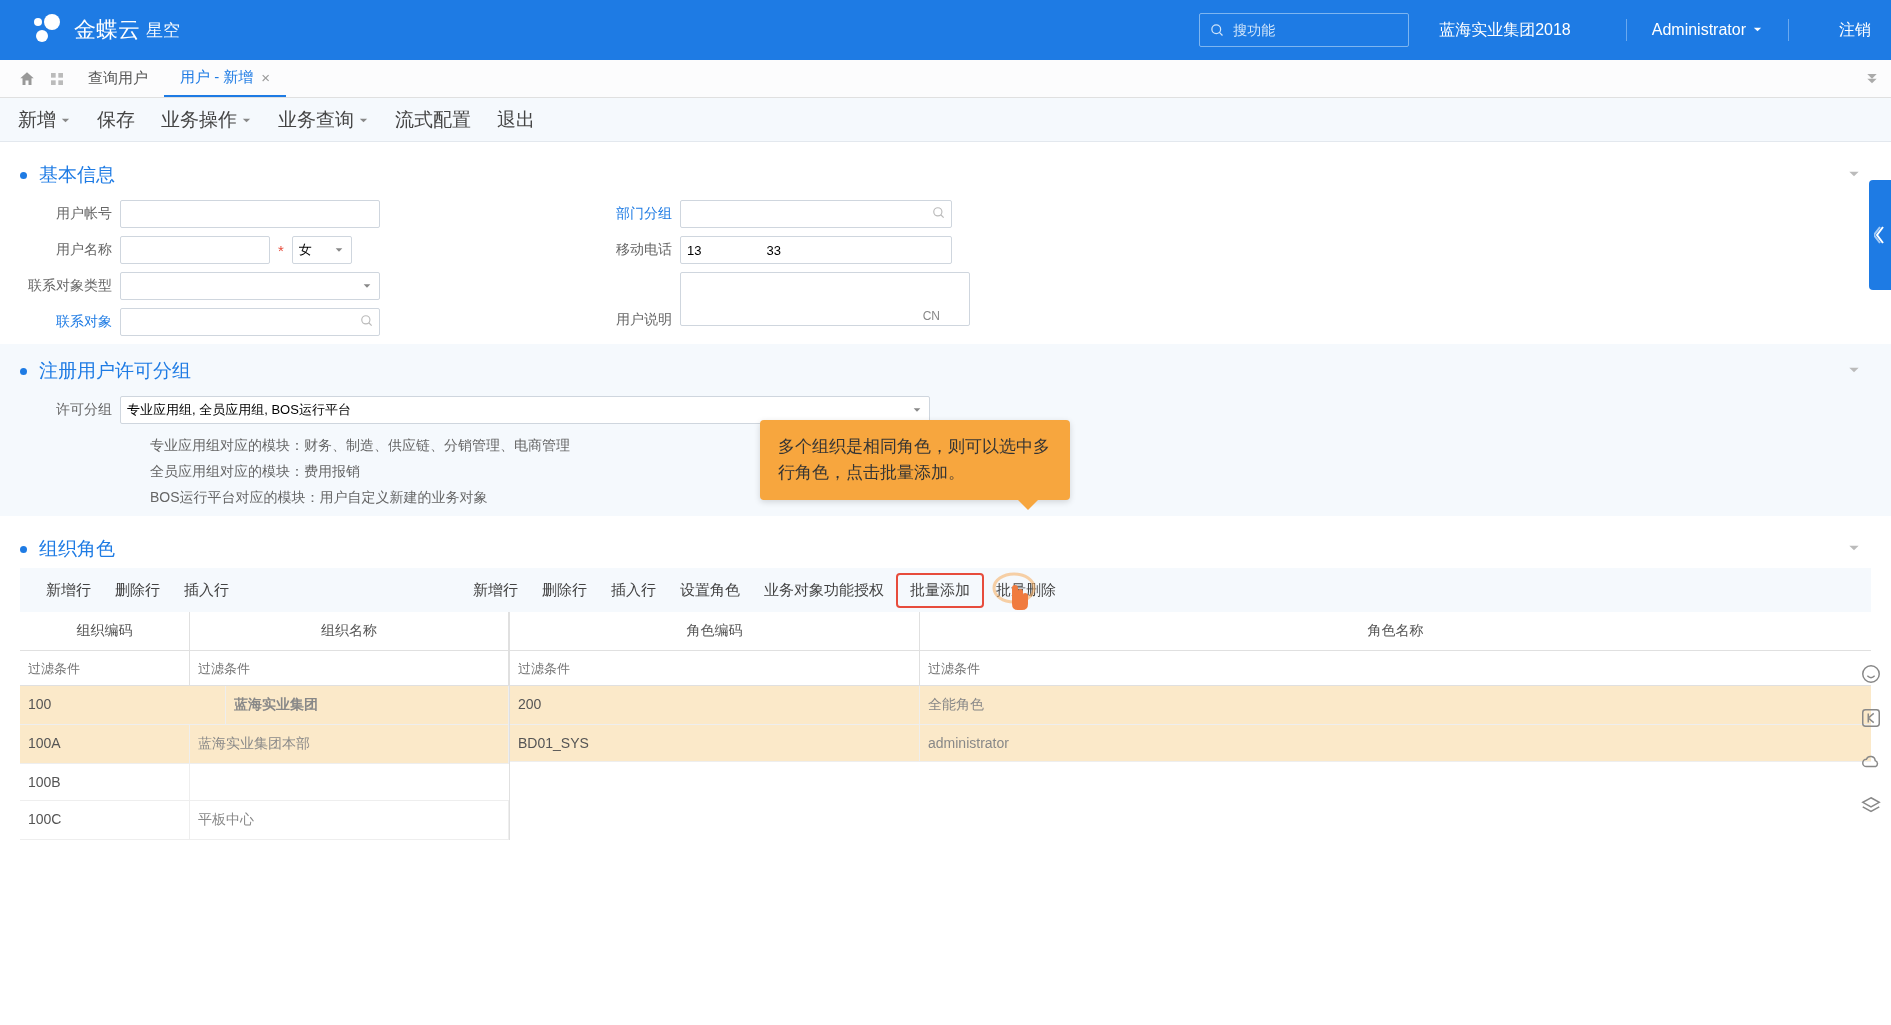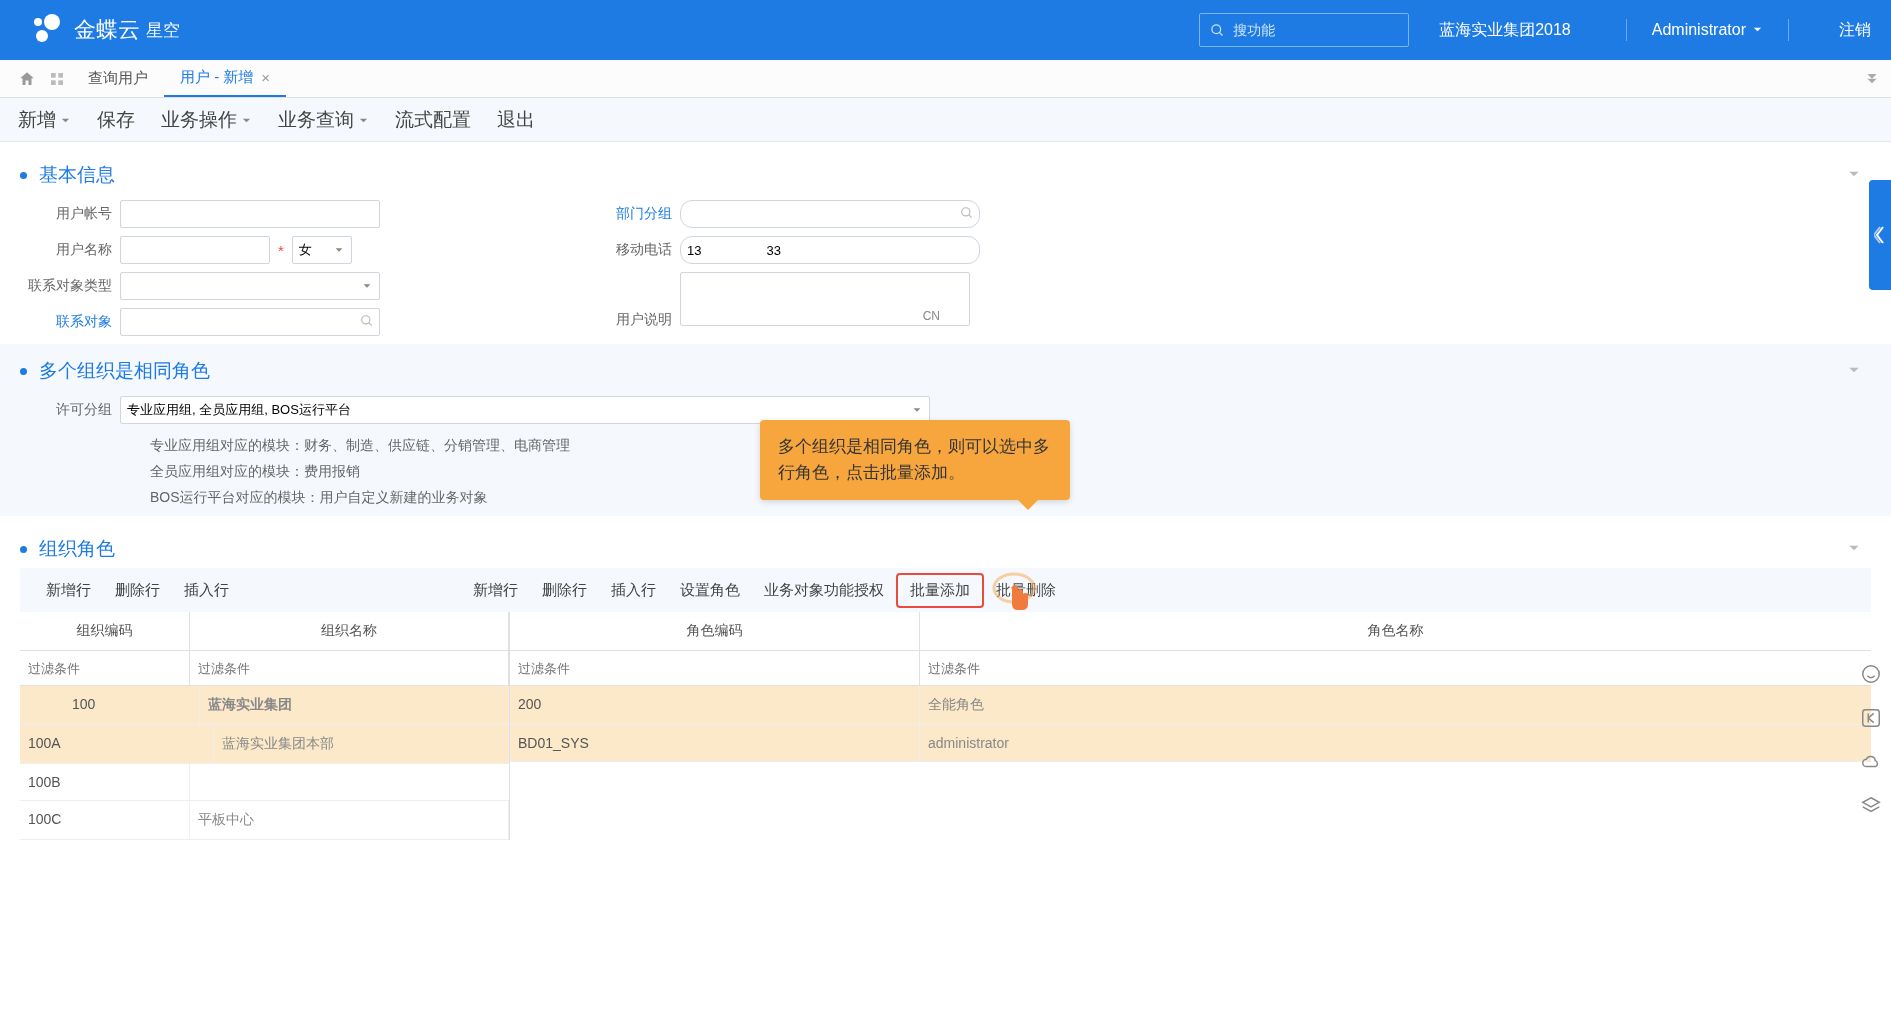--- a/index.html
+++ b/index.html
@@ -47,21 +47,21 @@
 
 
 .form-row { display: flex; align-items: center; margin-bottom: 8px; }
 .form-col { display: flex; align-items: center; }
 .form-label { width: 100px; text-align: right; font-size: 14px; color: #666; padding-right: 8px; }
 .form-label.link { color: #1e7be4; }
 .form-input { height: 28px; border: 1px solid #cfd6de; border-radius: 2px; padding: 0 6px; font-size: 13px; outline: none; }
 .form-input.w260 { width: 260px; }
 .form-input.w150 { width: 150px; }
 .form-input.w60 { width: 60px; }
-.form-input.w290 { width: 300px; border-radius: 12px; }
+.form-input.w290 { width: 272px; }
 .form-input.search-inp { padding-right: 26px; background-image: none; }
 .form-wrap { position: relative; display: inline-flex; align-items: center; }
 .form-wrap .inp-icon { position: absolute; right: 6px; color: #bbb; }
 .req { color: #e74c3c; margin: 0 8px; font-size: 15px; }
 .sel-chev { position: absolute; right: 8px; color: #888; pointer-events: none; }
 .textarea-wrap { position: relative; }
 .textarea-wrap .cn { position: absolute; right: 30px; bottom: 6px; font-size: 12px; color: #888; }
 
 .license-desc { margin-left: 130px; font-size: 14px; color: #666; line-height: 26px; }
 
@@ -263,21 +263,21 @@
         <textarea class="form-input" style="width: 290px; height: 54px; resize: none;"></textarea>
         <span class="cn">CN</span>
       </div>
     </div>
   </div>
 </div>
 
 <div class="section" style="background:#f5f9fd;padding-top:4px;padding-bottom:6px;">
   <div class="section-header">
     <span class="bullet"></span>
-    <span class="title">多个组织是相同角色</span>
+    <span class="title">注册用户许可分组</span>
     <span class="collapse"><svg width="14" height="14" viewBox="0 0 12 12" fill="#bbb">
           <path d="M2 4l4 4 4-4z"></path>
         </svg></span>
   </div>
   <div class="form-row">
     <span class="form-label" style="width:100px;">许可分组</span>
     <div class="form-wrap" style="width:810px;">
       <input class="form-input" style="width: 810px; background: rgb(255, 255, 255);" value="专业应用组, 全员应用组, BOS运行平台">
       <span class="sel-chev"><svg viewBox="0 0 12 12" width="10" height="10" fill="#888">
             <path d="M2 4l4 4 4-4z"></path>
@@ -322,25 +322,25 @@
       <div class="grid-head">
         <div class="cell" style="width:170px;">组织编码</div>
         <div class="cell" style="flex:1;">组织名称</div>
       </div>
       <div class="grid-filter">
         <input style="width: 170px;" placeholder="过滤条件">
         <input style="flex: 1 1 0%;" placeholder="过滤条件">
       </div>
       <div id="left-rows">
           <div class="grid-row sel">
-            <div class="cell code" style="width:136px;margin-left:44px;">100</div>
+            <div class="cell code" style="width:206px;">100</div>
             <div class="cell" style="flex:1;font-weight:bold;">蓝海实业集团</div>
           </div>
           <div class="grid-row sel">
-            <div class="cell code" style="width:194px;">100A</div>
+            <div class="cell code" style="width:170px;">100A</div>
             <div class="cell" style="flex:1;">蓝海实业集团本部</div>
           </div>
           <div class="grid-row">
             <div class="cell code" style="width:170px;">100B</div>
           </div>
           <div class="grid-row">
             <div class="cell code" style="width:170px;">100C</div>
             <div class="cell" style="flex:1;">平板中心</div>
           </div>
         </div>

